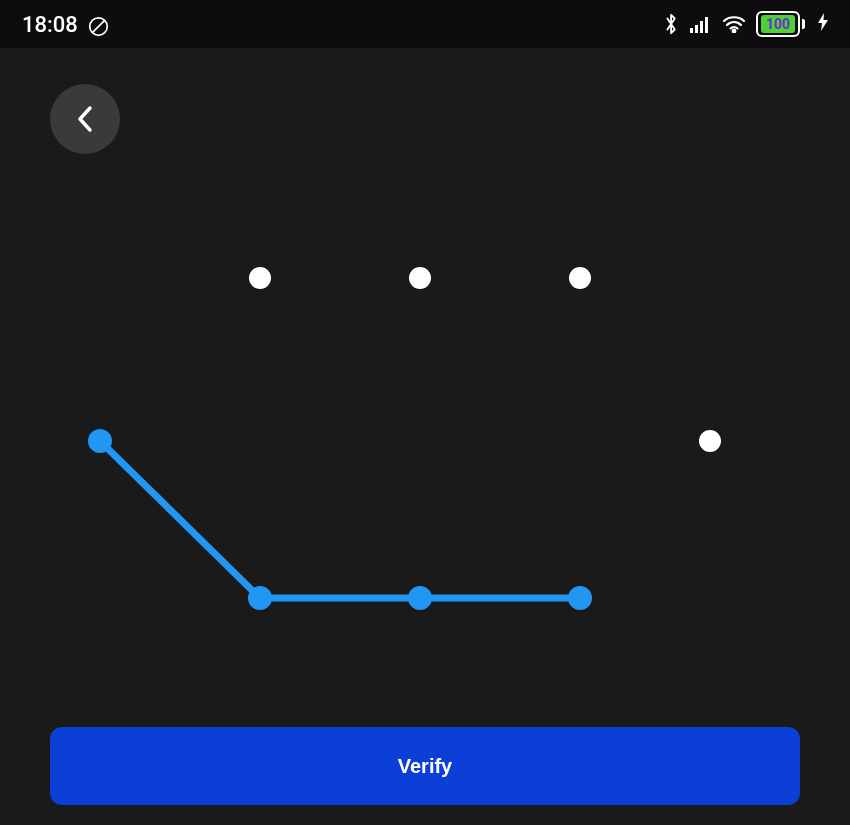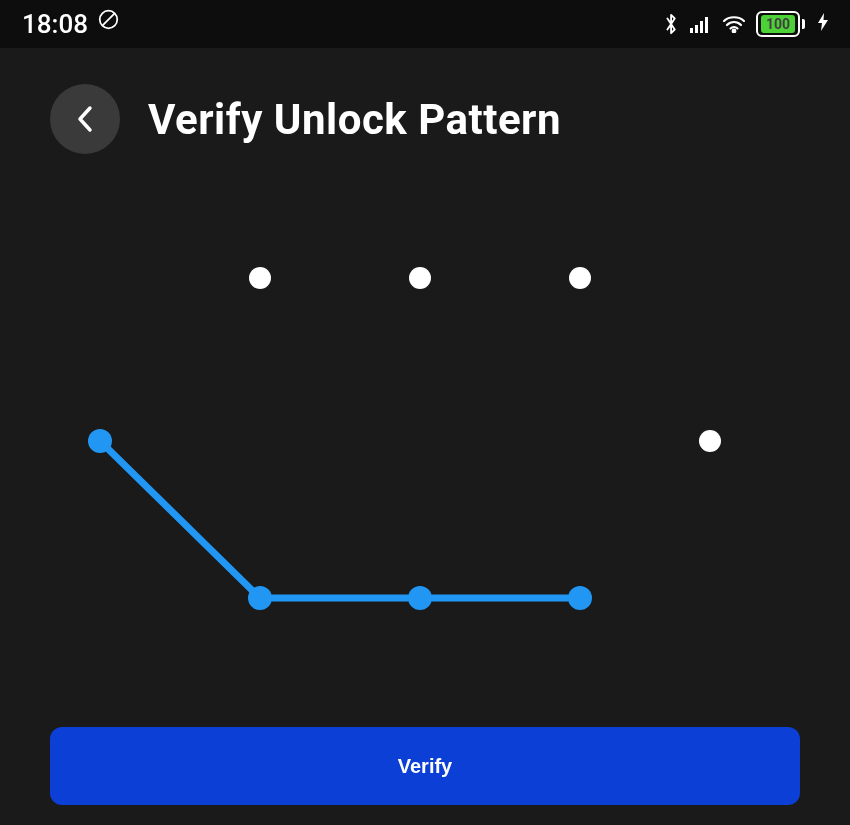--- a/index.html
+++ b/index.html
@@ -19,23 +19,23 @@
     .status-bar {
       background: #0d0d0d;
       height: 48px;
       display: flex;
       align-items: center;
       justify-content: space-between;
       padding: 0 22px;
     }
     .status-left {
       display: flex;
-      align-items: flex-start;
+      align-items: flex-end;
       gap: 10px;
-      font-size: 26px;
+      font-size: 22px;
       font-weight: 500;
     }
     .status-right {
       display: flex;
       align-items: center;
       gap: 10px;
     }
     .icon-svg {
       display: inline-flex;
       align-items: center;
@@ -48,21 +48,21 @@
     .battery-body {
       border: 2px solid #fff;
       border-radius: 6px;
       padding: 2px 3px;
       display: inline-flex;
       align-items: center;
       justify-content: center;
     }
     .battery-fill {
       background: #4cd137;
-      color: #404040;
+      color: #6d28d9;
       font-size: 14px;
       font-weight: 700;
       padding: 0 5px;
       border-radius: 3px;
       line-height: 18px;
     }
     .battery-cap {
       width: 3px;
       height: 10px;
       background: #fff;
@@ -166,21 +166,20 @@
     </span>
   </div>
 </div>
 
 <div class="header">
   <div class="back-button">
     <svg width="18" height="28" viewBox="0 0 18 28">
       <path d="M14 3 L4 14 L14 25" fill="none" stroke="#fff" stroke-width="3.5" stroke-linecap="round" stroke-linejoin="round"></path>
     </svg>
   </div>
-  <h1 class="page-title">Verify Unlock Pattern</h1>
 </div>
 
 <div class="pattern-area">
   <svg id="pattern-svg" width="850" height="480" viewBox="0 0 850 480">
       <polyline points="100,241 260,398 420,398 580,398" fill="none" stroke="#2196f3" stroke-width="7" stroke-linecap="round" stroke-linejoin="round"></polyline>
       <circle cx="260" cy="78" r="11" fill="#ffffff"></circle>
       <circle cx="420" cy="78" r="11" fill="#ffffff"></circle>
       <circle cx="580" cy="78" r="11" fill="#ffffff"></circle>
       <circle cx="710" cy="241" r="11" fill="#ffffff"></circle>
       <circle cx="100" cy="241" r="12" fill="#2196f3"></circle>

